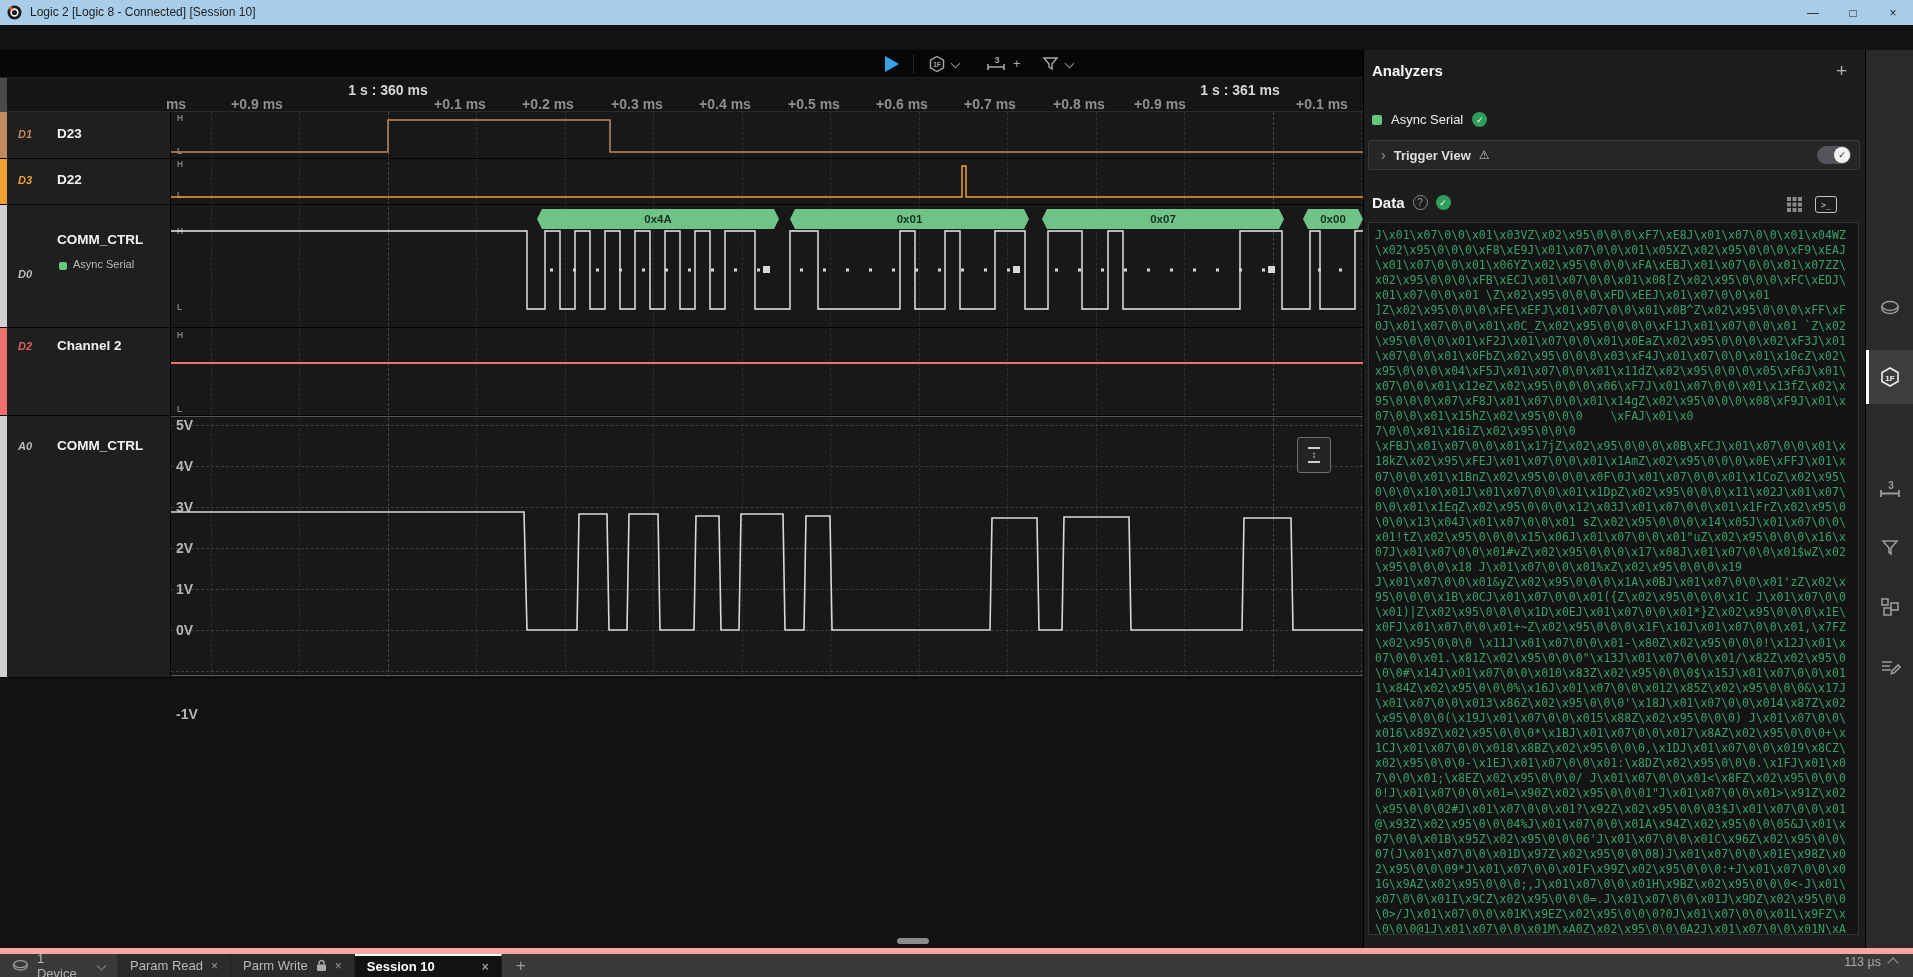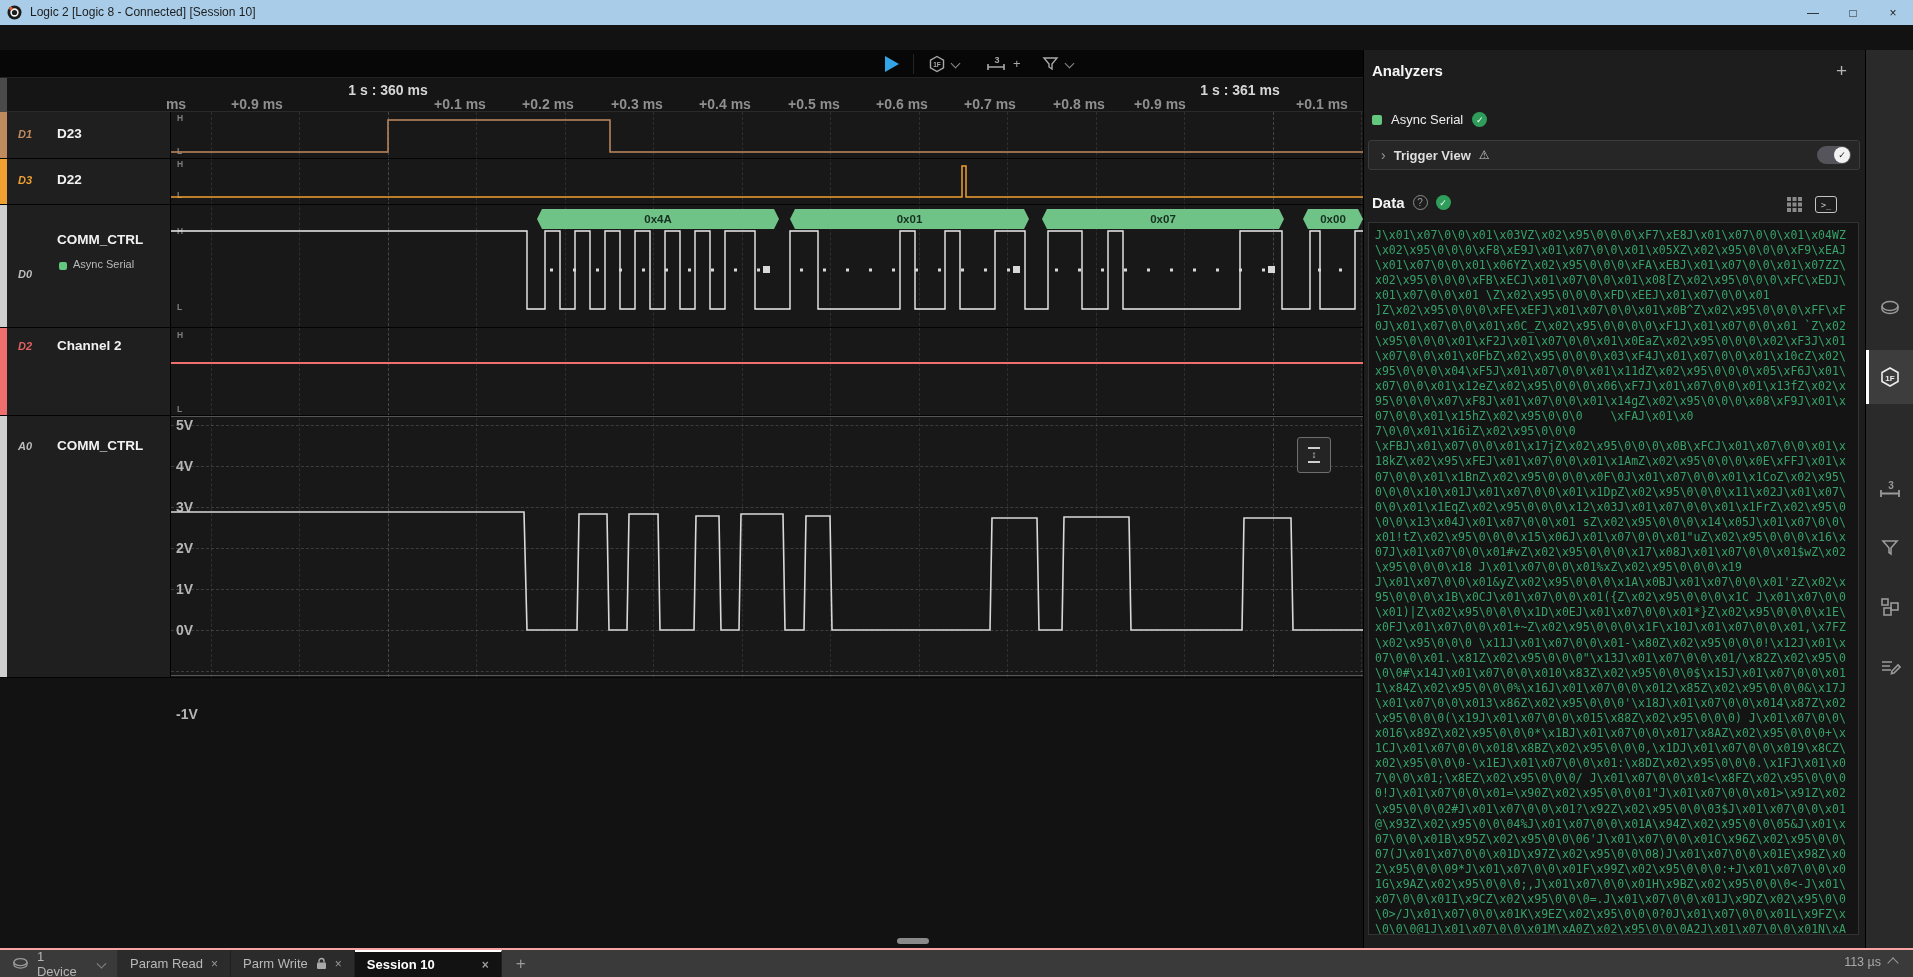--- a/index.html
+++ b/index.html
@@ -70,21 +70,21 @@
                font-family:"DejaVu Sans Mono", monospace; }
 
   
   #rightstrip { left:1865px; top:50px; width:48px; height:898px; background:#2a2a2a; border-left:1px solid #000; }
   .strip-icon { position:absolute; left:0; width:48px; height:40px; display:flex; align-items:center;
                 justify-content:center; color:#9a9a9a; }
   .strip-active { position:absolute; left:0; top:300px; width:48px; height:54px; background:#3d3d3d; }
   .strip-active-bar { position:absolute; left:0; top:300px; width:3px; height:54px; background:#fff; }
 
   
-  #bottombar { left:0; top:948px; width:1913px; height:29px; background:#3a3a3a; border-top:2px solid #fca5a5;
+  #bottombar { left:0; top:948px; width:1913px; height:29px; background:#3a3a3a; border-top:6px solid #fca5a5;
                display:flex; align-items:stretch; }
   .tab { display:flex; align-items:center; gap:8px; padding:0 12px; font-size:13px; color:#b9b9b9;
          background:#2b2b2b; border-right:1px solid #1f1f1f; }
   .tab.active { background:#121212; color:#fff; border-top:2px solid #fff; font-weight:600;gap:47px; }
   .tab .x { color:#9a9a9a; font-size:12px; }
   #device-btn { display:flex; align-items:center; gap:8px; padding:0 12px; color:#b5b5b5; font-size:13px;
                 background:#3a3a3a; border-right:1px solid #2d2d2d; width:118px; }
   #scale-label { position:absolute; right:32px; top:955px; color:#a8a8a8; font-size:12.5px; }
 
   svg { display:block; }

